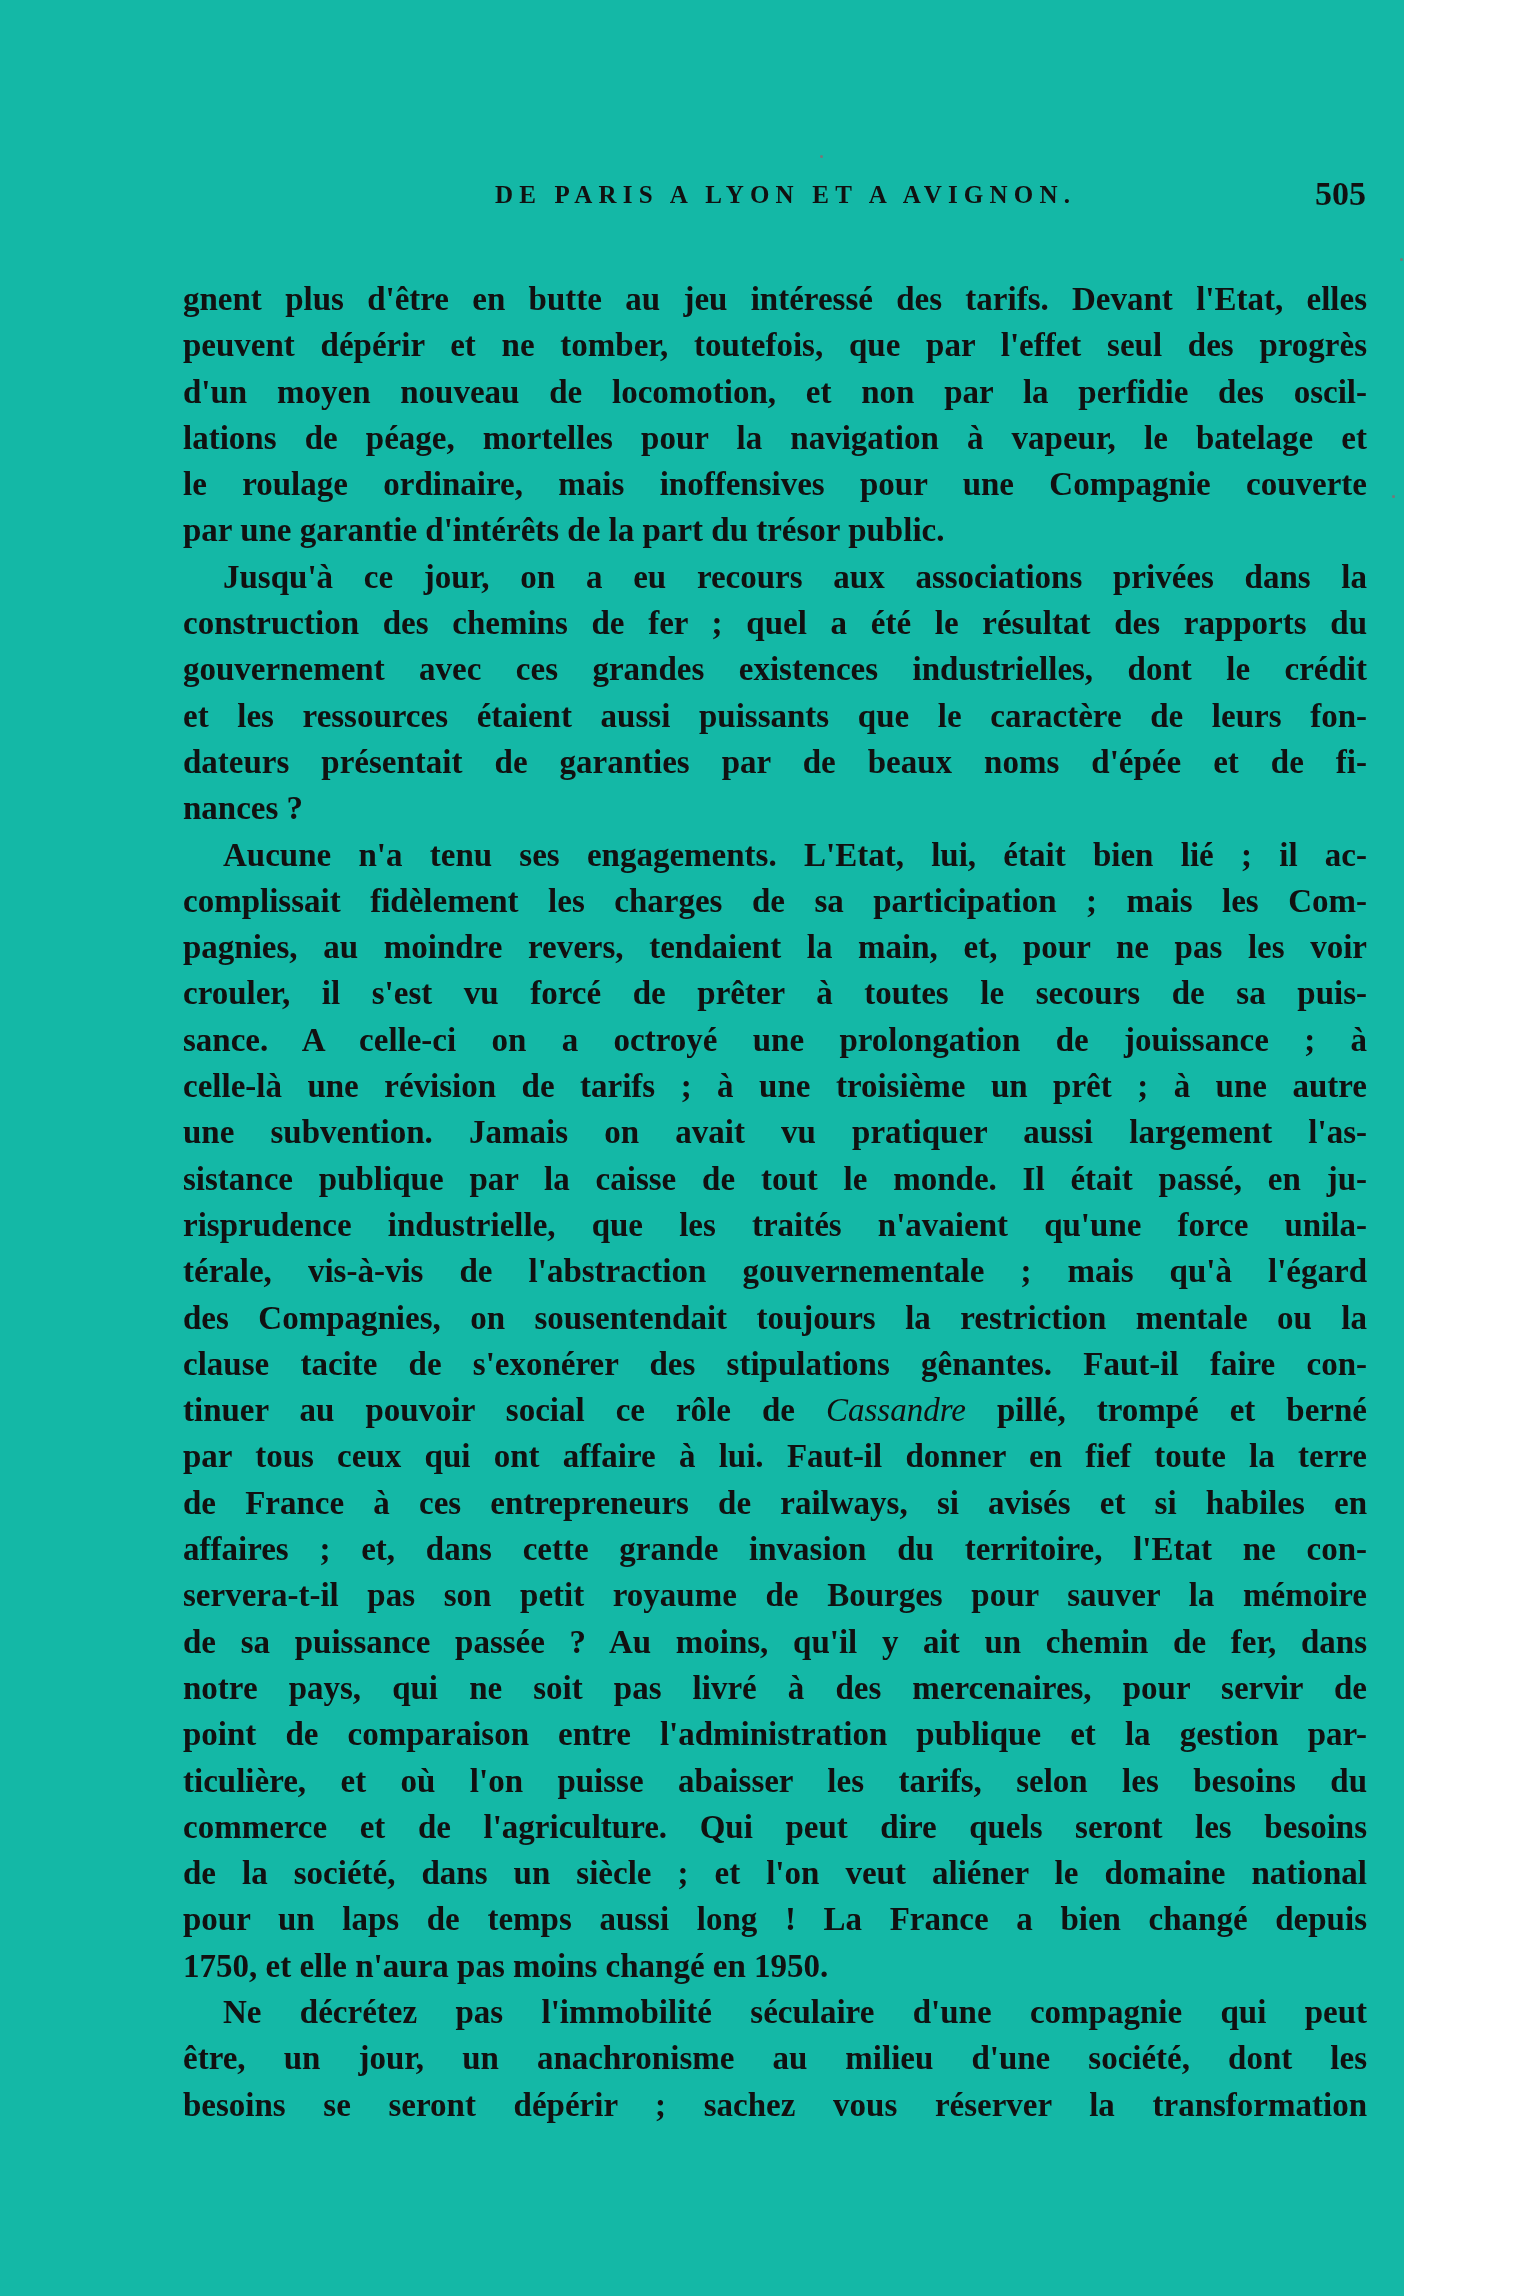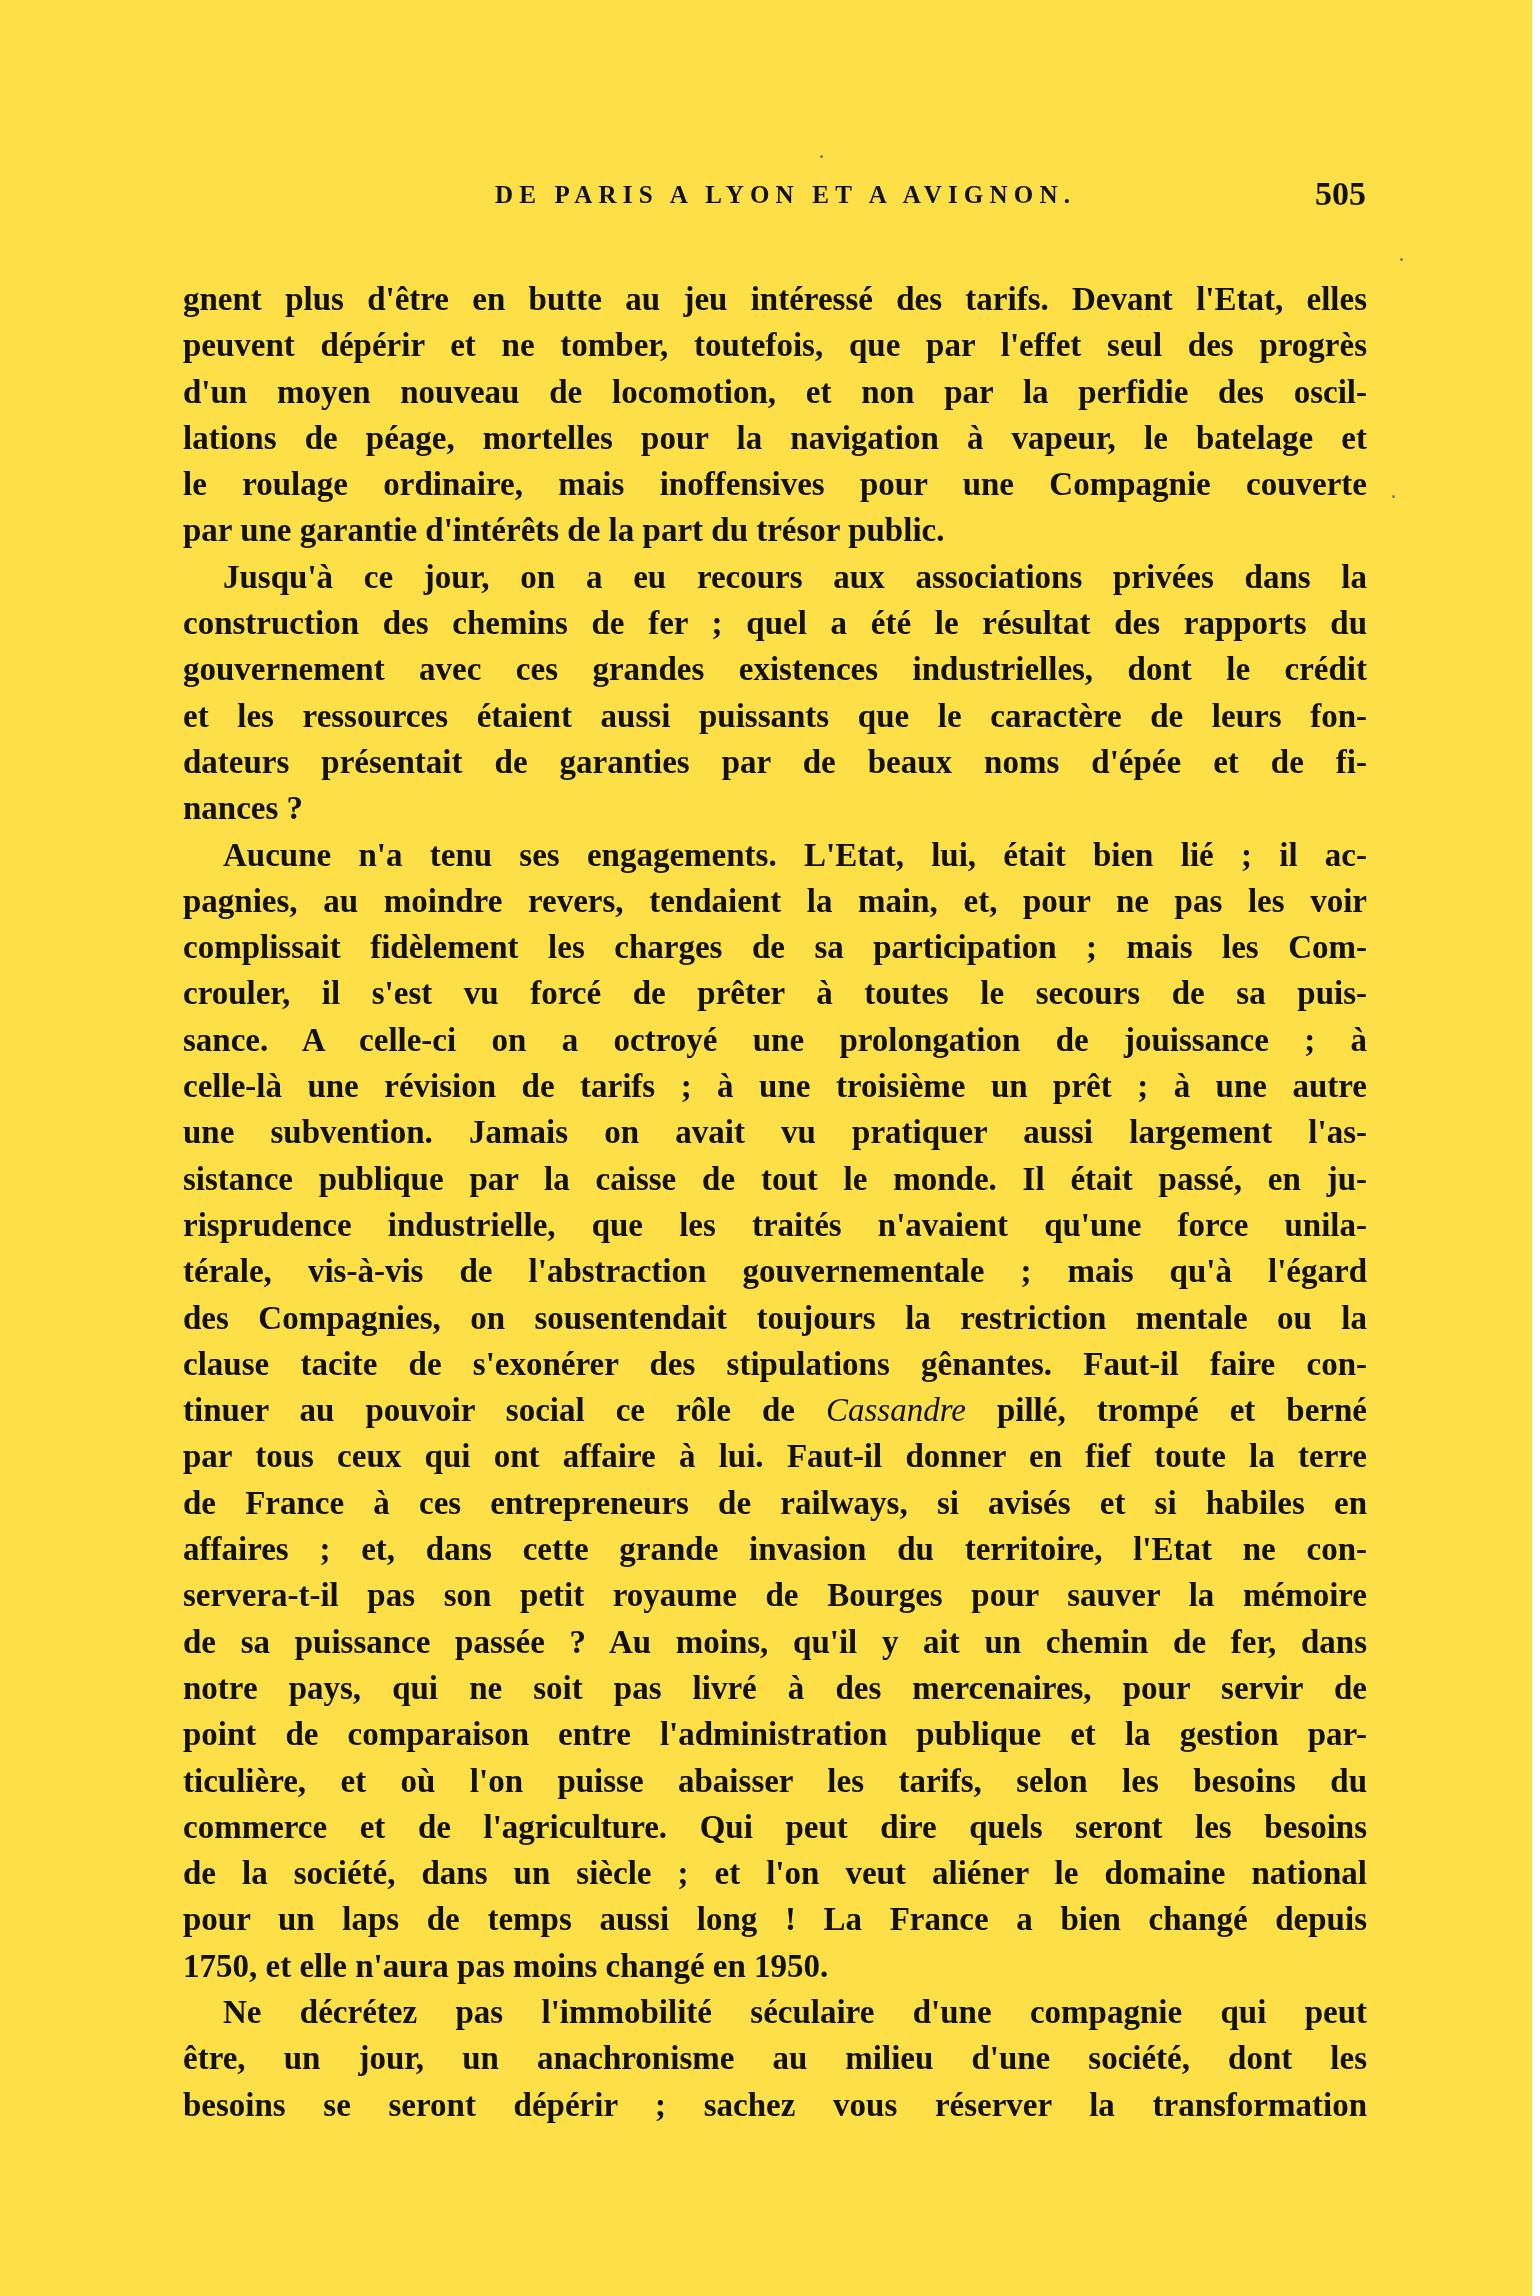--- a/index.html
+++ b/index.html
@@ -11,23 +11,23 @@
       width: 1540px;
       height: 2296px;
       position: relative;
       overflow: hidden;
       font-family: "Liberation Serif", "DejaVu Serif", serif;
       color: #111111;
     }
     .page {
       position: absolute;
       left: 0; top: 0;
-      width: 1532px;
+      width: 1404px;
       height: 2296px;
-      background: #fde047;
+      background: #14b8a6;
     }
     .running-head {
       position: absolute;
       left: 495px;
       top: 178px;
       width: 565px;
       height: 34px;
       font-size: 25px;
       font-weight: bold;
       letter-spacing: 6.2px;
@@ -106,22 +106,22 @@
       <span class="line indent">Jusqu'à ce jour, on a eu recours aux associations privées dans la</span>
       <span class="line">construction des chemins de fer ; quel a été le résultat des rapports du</span>
       <span class="line">gouvernement avec ces grandes existences industrielles, dont le crédit</span>
       <span class="line">et les ressources étaient aussi puissants que le caractère de leurs fon-</span>
       <span class="line">dateurs présentait de garanties par de beaux noms d'épée et de fi-</span>
       <span class="line last">nances ?</span>
     </div>
 
     <div>
       <span class="line indent">Aucune n'a tenu ses engagements. L'Etat, lui, était bien lié ; il ac-</span>
+      <span class="line">complissait fidèlement les charges de sa participation ; mais les Com-</span>
       <span class="line">pagnies, au moindre revers, tendaient la main, et, pour ne pas les voir</span>
-      <span class="line">complissait fidèlement les charges de sa participation ; mais les Com-</span>
       <span class="line">crouler, il s'est vu forcé de prêter à toutes le secours de sa puis-</span>
       <span class="line">sance. A celle-ci on a octroyé une prolongation de jouissance ; à</span>
       <span class="line">celle-là une révision de tarifs ; à une troisième un prêt ; à une autre</span>
       <span class="line">une subvention. Jamais on avait vu pratiquer aussi largement l'as-</span>
       <span class="line">sistance publique par la caisse de tout le monde. Il était passé, en ju-</span>
       <span class="line">risprudence industrielle, que les traités n'avaient qu'une force unila-</span>
       <span class="line">térale, vis-à-vis de l'abstraction gouvernementale ; mais qu'à l'égard</span>
       <span class="line">des Compagnies, on sousentendait toujours la restriction mentale ou la</span>
       <span class="line">clause tacite de s'exonérer des stipulations gênantes. Faut-il faire con-</span>
       <span class="line"><span>tinuer au pouvoir social ce rôle de </span><em>Cassandre</em><span> pillé, trompé et berné</span></span>

